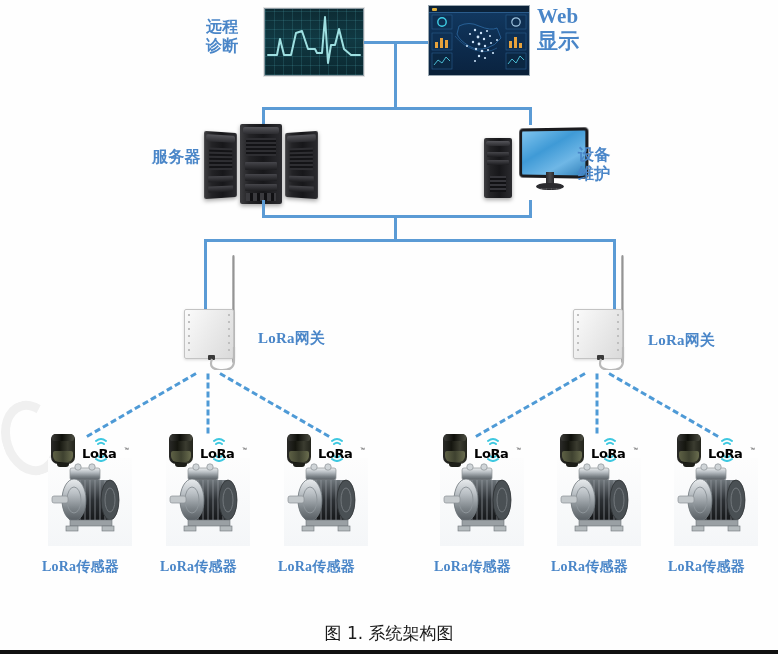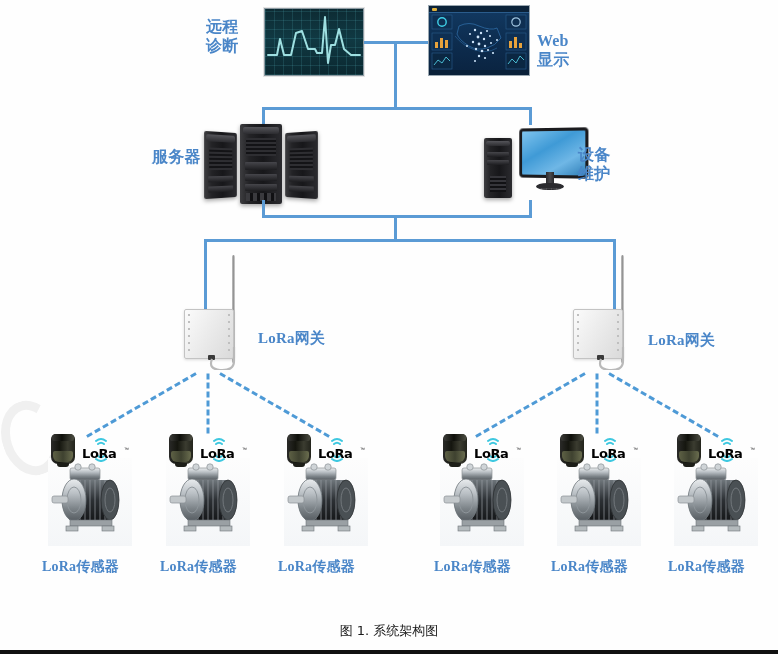--- a/index.html
+++ b/index.html
@@ -96,21 +96,21 @@
       background:#1d1e18;}
 
   
   .lora{position:absolute;width:48px;height:26px;}
   .lora .txt{position:absolute;left:0;bottom:1px;font-size:13px;font-weight:bold;
       color:#000000;font-family:"DejaVu Sans","Liberation Sans",sans-serif;letter-spacing:-.4px;}
   .lora .tm{position:absolute;right:1px;bottom:10px;font-size:5px;color:#1d1d1f;}
 
   
   #cap{position:absolute;left:0;right:0;top:622px;text-align:center;
-       font-size:13px;color:#1a1a1a;
+       font-size:17px;color:#1a1a1a;
        font-family:"DejaVu Sans","Liberation Sans",sans-serif;}
   #botrule{position:absolute;left:0;right:0;top:650px;height:4px;background:#111;}
 </style>
 </head>
 <body>
 
 <div id="stage">
 
   <div id="wm"></div>
 
@@ -176,21 +176,21 @@
           <rect x="80" y="35" width="3" height="7"></rect>
           <rect x="85" y="31" width="3" height="11"></rect>
           <rect x="90" y="37" width="3" height="5"></rect>
         </g>
       <rect x="77" y="47" width="20" height="16" fill="#0b2742" stroke="#2a5c8c" stroke-width=".6"></rect>
       <path d="M79 58 L83 53 L87 57 L91 50 L95 54" fill="none" stroke="#4fc9e0" stroke-width=".9"></path>
       <rect x="0" y="64" width="100" height="5" fill="#0a2038"></rect>
     </svg>
   </div>
 
-  <div class="lbl" style="left:537px;top:32px;font-size:16px;">
+  <div class="lbl" style="left:537px;top:4px;font-size:21px;">
     <div class="en">Web</div>
     <div style="font-family:'DejaVu Sans',sans-serif;">显示</div>
   </div>
 
   <div class="ln h" style="left:364px;top:41px;width:64px;"></div>
   <div class="ln v" style="left:394px;top:41px;height:68px;"></div>
   <div class="ln h" style="left:262px;top:107px;width:270px;"></div>
   <div class="ln v" style="left:262px;top:107px;height:18px;"></div>
   <div class="ln v" style="left:529px;top:107px;height:18px;"></div>
 

